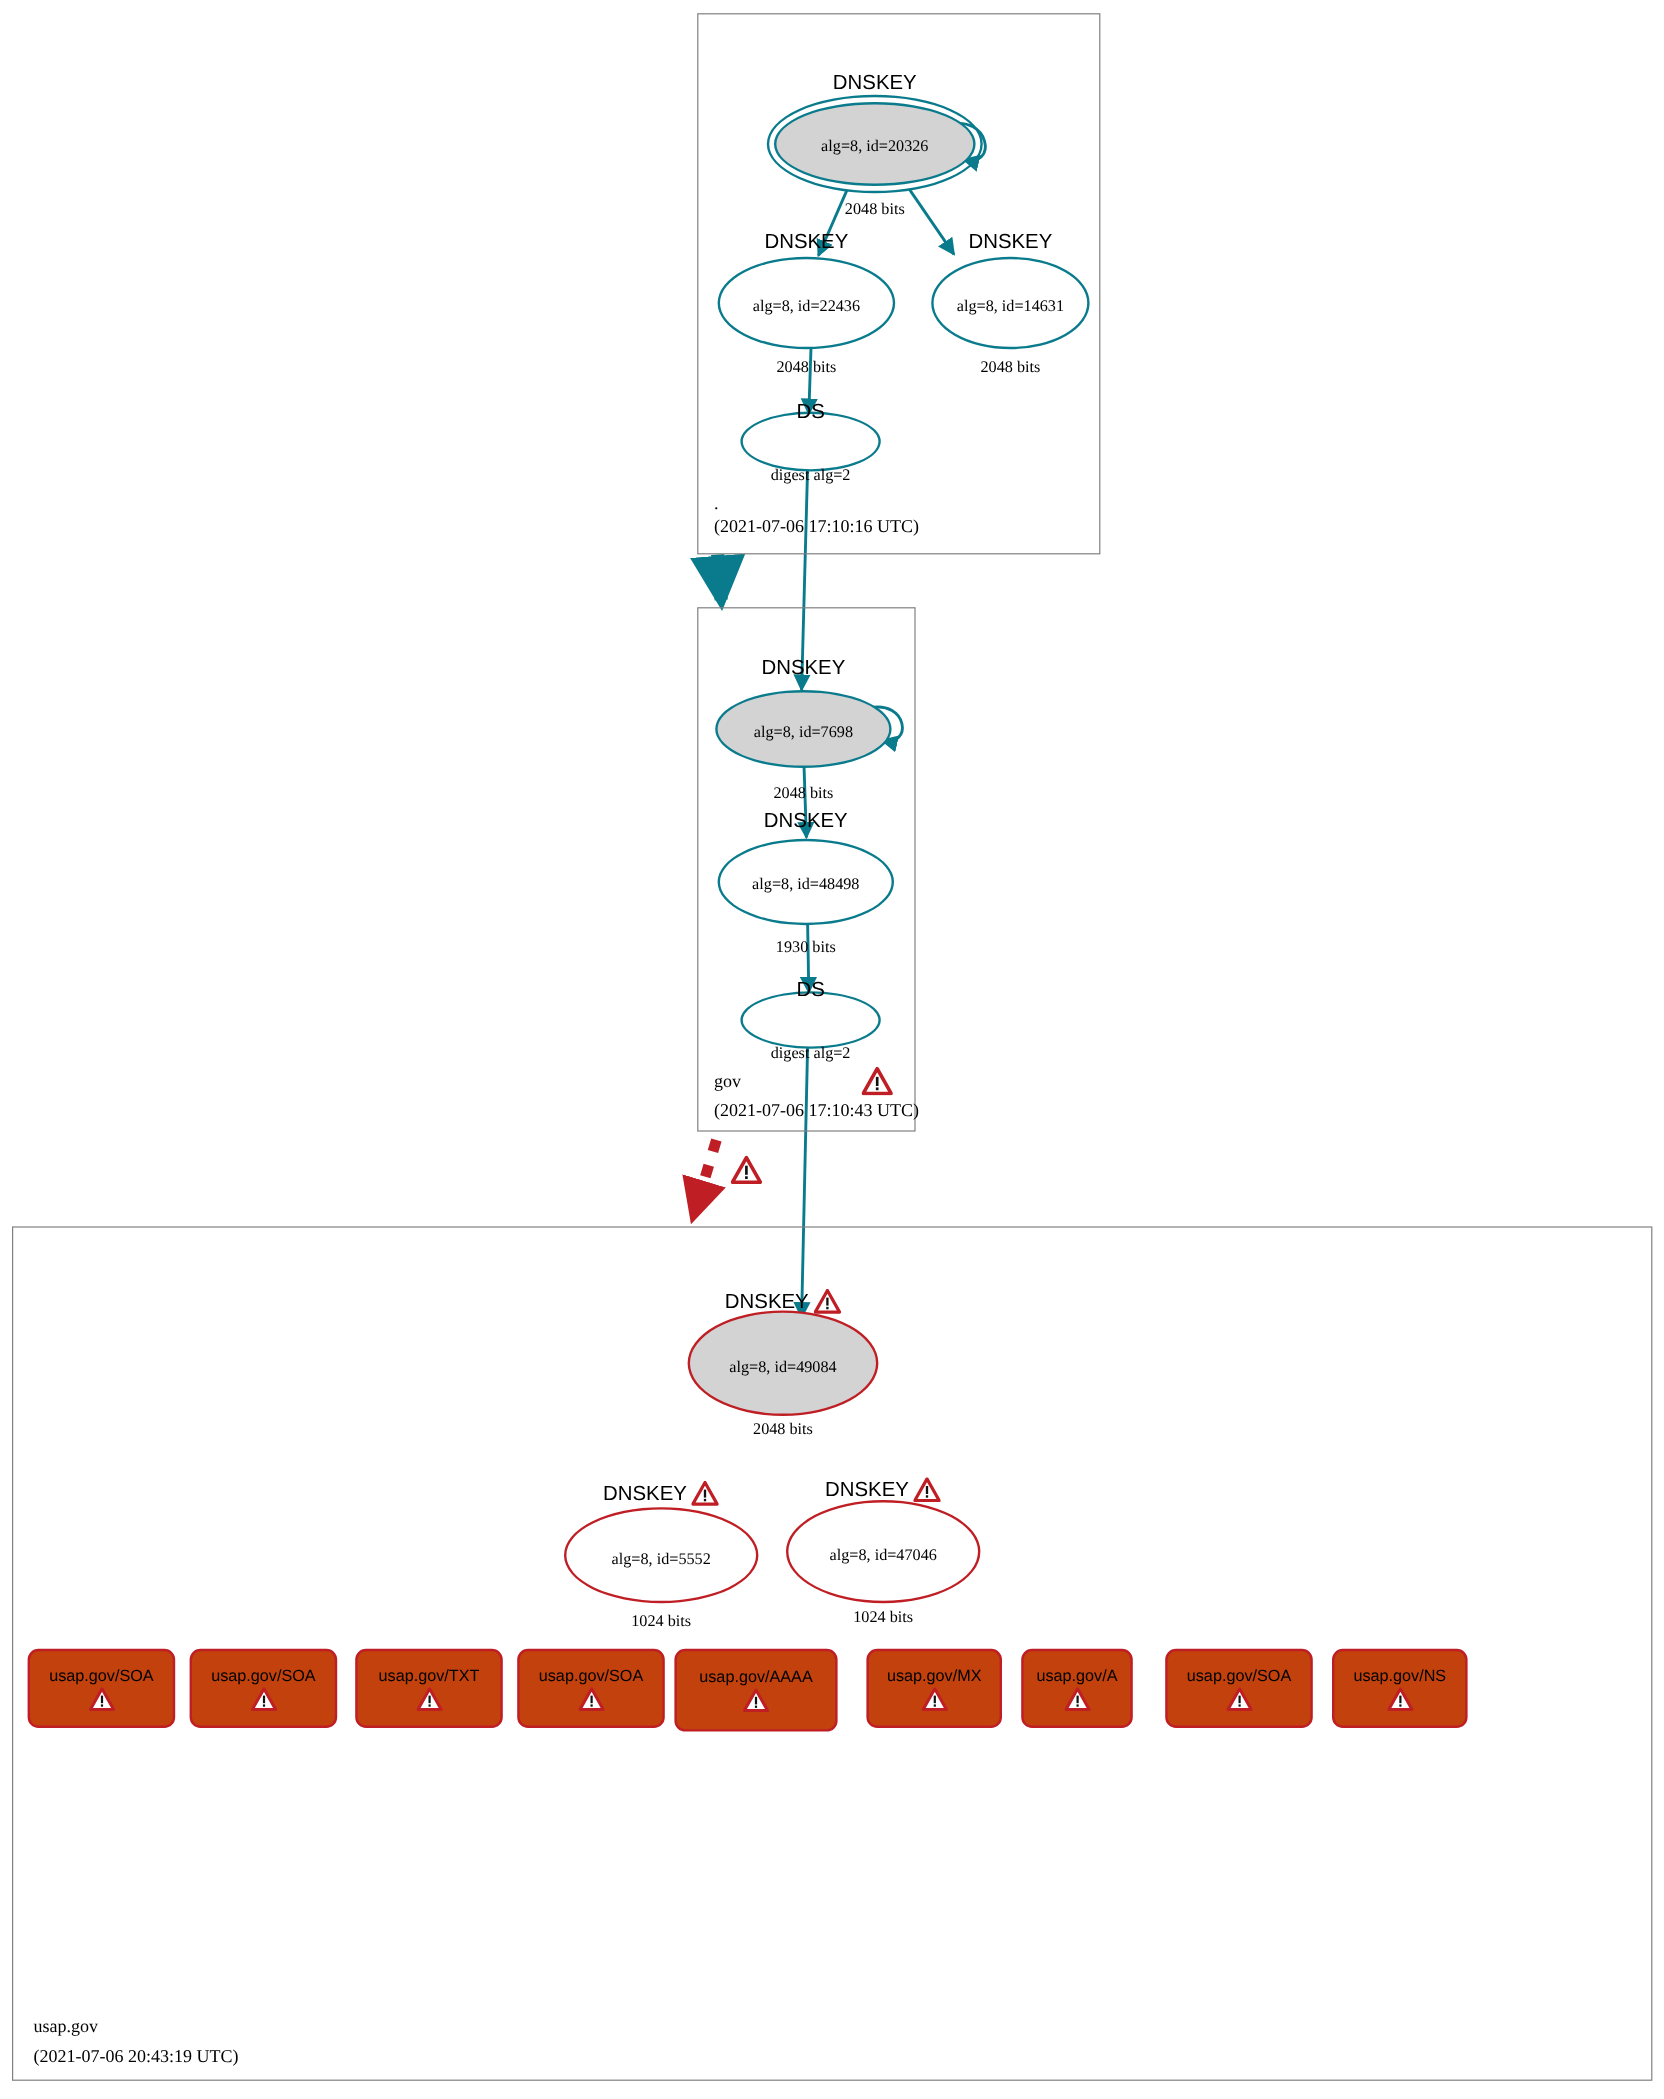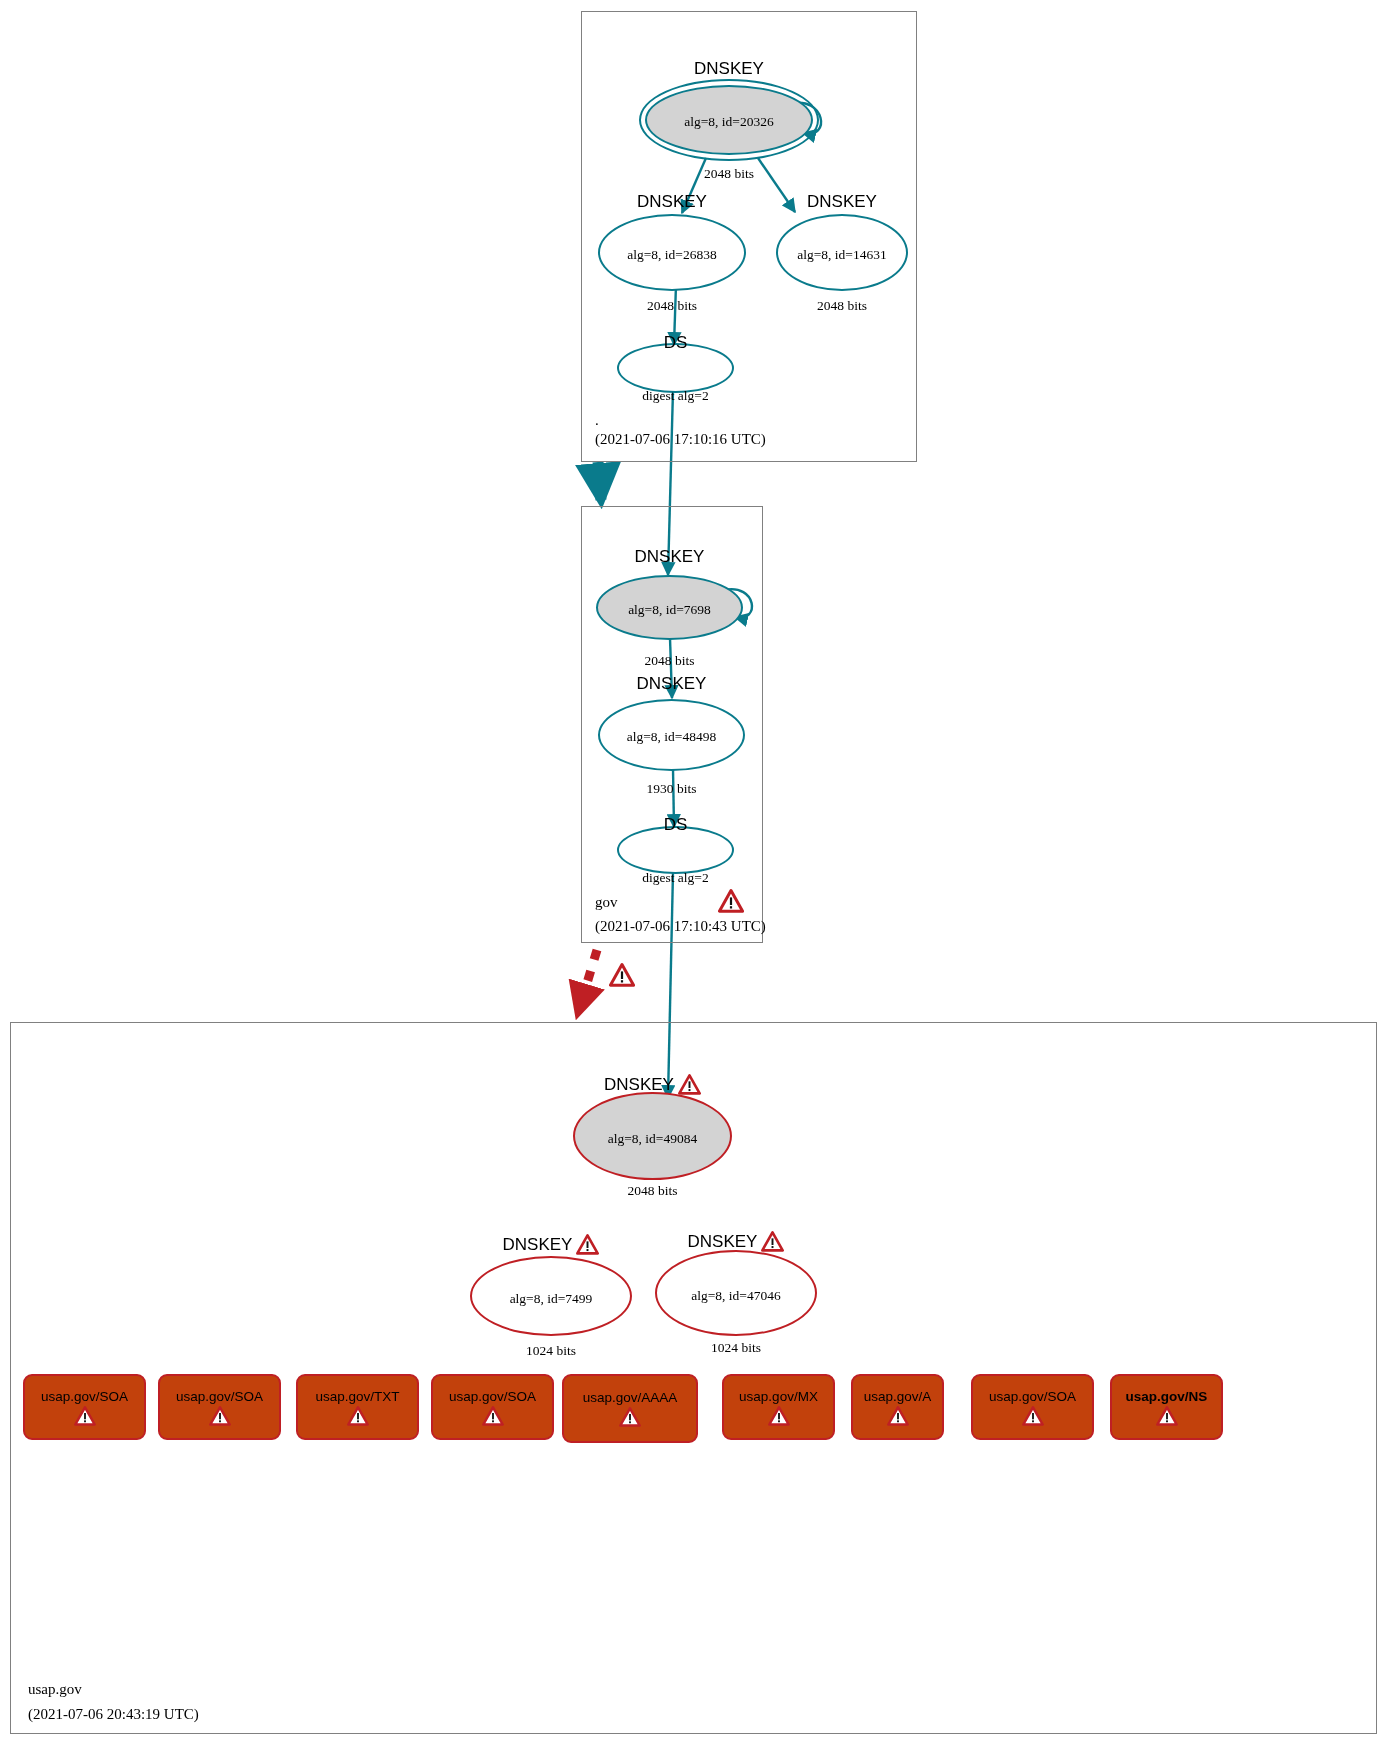--- a/index.html
+++ b/index.html
@@ -92,21 +92,21 @@
         <span>DNSKEY</span>
       </div>
     <div class="t2">alg=8, id=20326</div>
     <div class="t3">2048 bits</div>
   </div>
 
   <div class="node teal-stroke fill-white" style="left:598px;top:214px;width:148px;height:77px;">
     <div class="t1">
         <span>DNSKEY</span>
       </div>
-    <div class="t2">alg=8, id=26838</div>
+    <div class="t2">alg=8, id=22436</div>
     <div class="t3">2048 bits</div>
   </div>
 
   <div class="node teal-stroke fill-white" style="left:776px;top:214px;width:132px;height:77px;">
     <div class="t1">
         <span>DNSKEY</span>
       </div>
     <div class="t2">alg=8, id=14631</div>
     <div class="t3">2048 bits</div>
   </div>
@@ -186,21 +186,21 @@
     <div class="t1">
       <span>DNSKEY</span>
       <span class="warn">
         <svg width="23" height="21" viewBox="0 0 26 24" aria-hidden="true">
           <path d="M13 1.6 L24.6 22.2 L1.4 22.2 Z" fill="#ffffff" stroke="#bf1f24" stroke-width="3" stroke-linejoin="round"></path>
           <rect x="11.9" y="8.4" width="2.2" height="7.6" fill="#111"></rect>
           <rect x="11.9" y="17.2" width="2.2" height="2.3" fill="#111"></rect>
         </svg>
       </span>
     </div>
-    <div class="t2">alg=8, id=7499</div>
+    <div class="t2">alg=8, id=5552</div>
     <div class="t3">1024 bits</div>
   </div>
 
   <div class="node red-stroke fill-white" style="left:655px;top:1250px;width:162px;height:86px;">
     <div class="t1">
       <span>DNSKEY</span>
       <span class="warn">
         <svg width="23" height="21" viewBox="0 0 26 24" aria-hidden="true">
           <path d="M13 1.6 L24.6 22.2 L1.4 22.2 Z" fill="#ffffff" stroke="#bf1f24" stroke-width="3" stroke-linejoin="round"></path>
           <rect x="11.9" y="8.4" width="2.2" height="7.6" fill="#111"></rect>
@@ -293,21 +293,21 @@
     <span class="lbl">usap.gov/SOA</span>
     <span class="warn">
       <svg width="22" height="20" viewBox="0 0 26 24" aria-hidden="true">
         <path d="M13 1.6 L24.6 22.2 L1.4 22.2 Z" fill="#ffffff" stroke="#bf1f24" stroke-width="3" stroke-linejoin="round"></path>
         <rect x="11.9" y="8.4" width="2.2" height="7.6" fill="#111"></rect>
           <rect x="11.9" y="17.2" width="2.2" height="2.3" fill="#111"></rect>
       </svg>
     </span>
   </div>
 
-  <div class="rrset" style="left:1110px;top:1374px;width:113px;height:66px;font-weight:bold;">
+  <div class="rrset" style="left:1110px;top:1374px;width:113px;height:66px;">
     <span class="lbl">usap.gov/NS</span>
     <span class="warn">
       <svg width="22" height="20" viewBox="0 0 26 24" aria-hidden="true">
         <path d="M13 1.6 L24.6 22.2 L1.4 22.2 Z" fill="#ffffff" stroke="#bf1f24" stroke-width="3" stroke-linejoin="round"></path>
         <rect x="11.9" y="8.4" width="2.2" height="7.6" fill="#111"></rect>
           <rect x="11.9" y="17.2" width="2.2" height="2.3" fill="#111"></rect>
       </svg>
     </span>
   </div>
 

